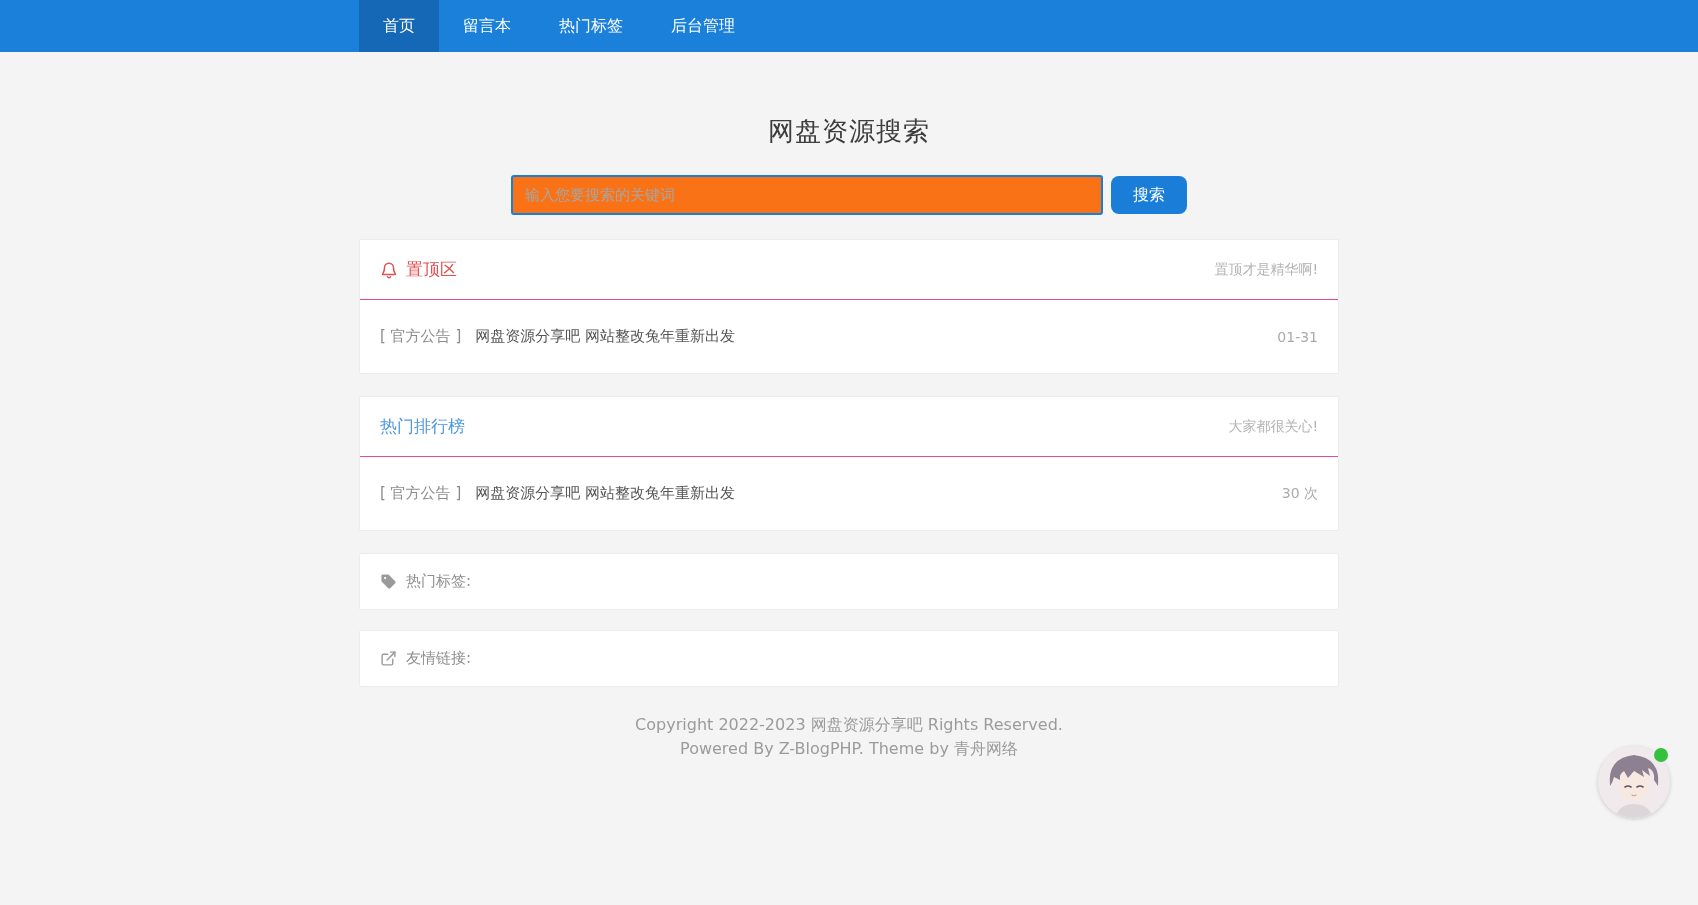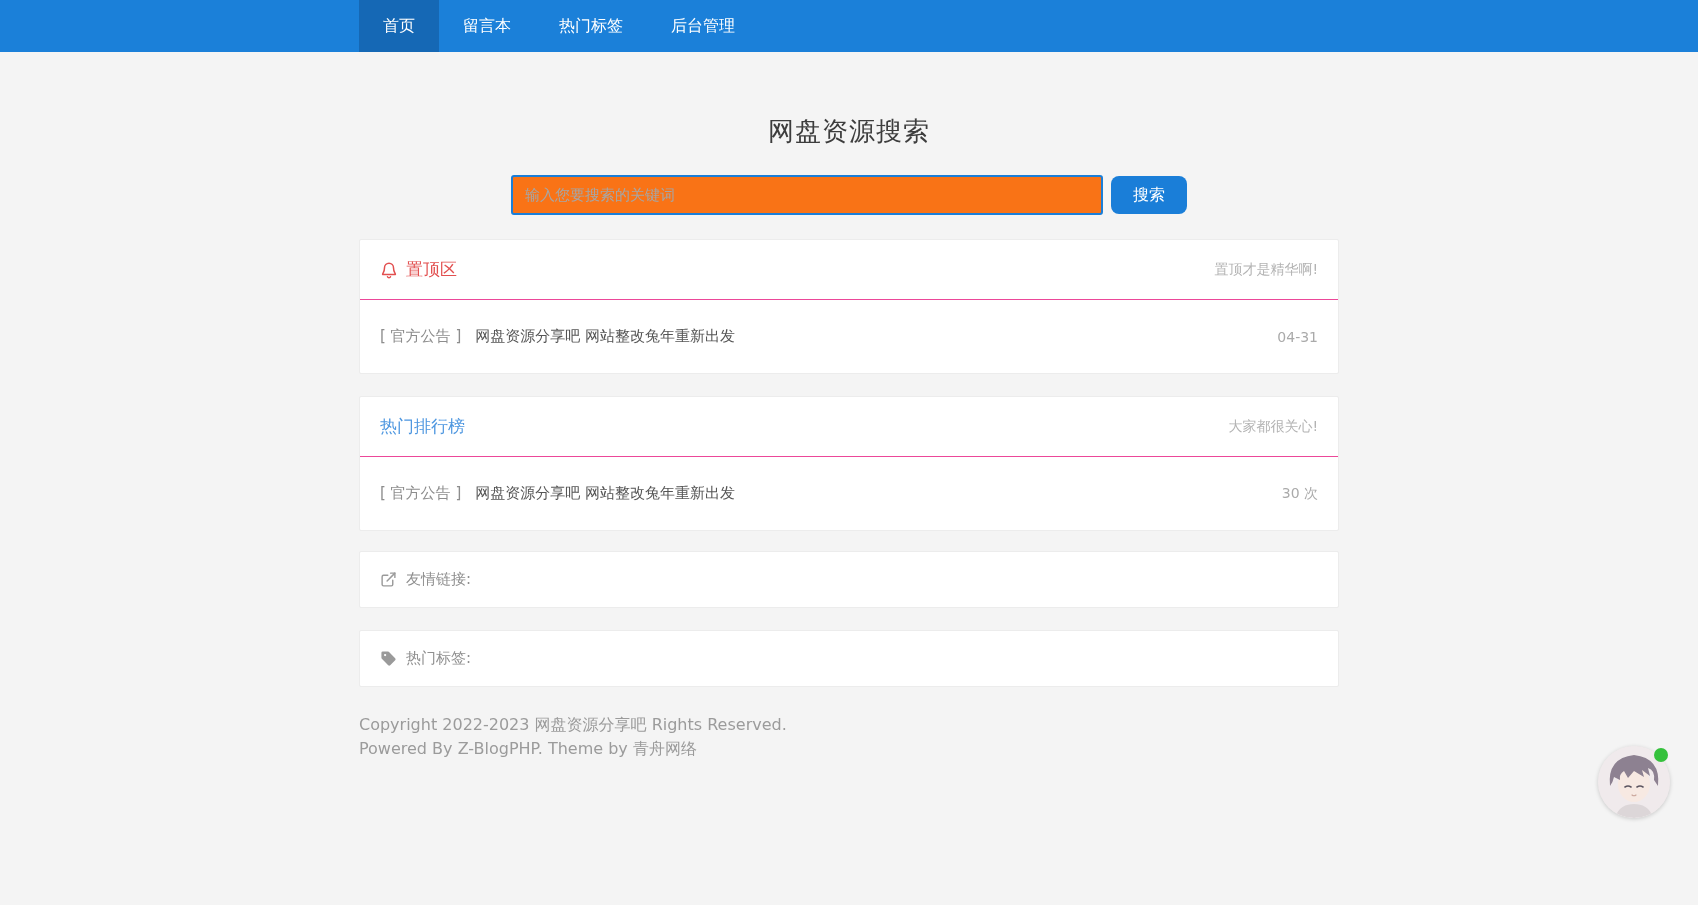--- a/index.html
+++ b/index.html
@@ -64,21 +64,21 @@
   .row-category{color:#8d8d8d;margin-right:14px;white-space:nowrap;}
   .row-title{color:#555;text-decoration:none;cursor:pointer;}
   .row-meta{margin-left:auto;color:#aaa;font-size:14px;white-space:nowrap;}
   .card-empty{height:40px;border-top:1px solid #f1f1f1;}
   .bar-card{
     display:flex;align-items:center;gap:9px;
     padding:18px 20px;color:#8f8f8f;font-size:15px;
   }
   .icon-gray{width:17px;height:17px;color:#9a9a9a;flex:0 0 auto;}
   
-  .footer{margin-top:26px;text-align:left;color:#9b9b9b;font-size:16px;line-height:24px;padding-bottom:12px;}
+  .footer{margin-top:26px;text-align:center;color:#9b9b9b;font-size:16px;line-height:24px;padding-bottom:12px;}
   
   .chat-widget{
     position:fixed;right:28px;bottom:87px;width:72px;height:72px;cursor:pointer;
   }
   .chat-avatar{
     width:72px;height:72px;border-radius:50%;overflow:hidden;display:block;
     box-shadow:0 1px 4px rgba(0,0,0,.18);background:#efe9ea;
   }
   .status-dot{
     position:absolute;top:2px;right:2px;width:14px;height:14px;border-radius:50%;
@@ -113,52 +113,52 @@
           <path d="M6 9a6 6 0 1 1 12 0c0 6 2.5 7 2.5 9h-17C3.5 16 6 15 6 9z"></path>
           <path d="M10 21a2.2 2.2 0 0 0 4 0"></path>
         </svg>
         <span>置顶区</span>
       </span>
       <span class="header-sub">置顶才是精华啊!</span>
     </div>
     <div class="card-row">
       <span class="row-category">[ 官方公告 ]</span>
       <a class="row-title">网盘资源分享吧 网站整改兔年重新出发</a>
-      <span class="row-meta">04-31</span>
+      <span class="row-meta">01-31</span>
     </div>
   </section>
 
 
   <section class="card mt-22">
     <div class="card-header">
       <a class="header-title blue">热门排行榜</a>
       <span class="header-sub">大家都很关心!</span>
     </div>
     <div class="card-row">
       <span class="row-category">[ 官方公告 ]</span>
       <a class="row-title">网盘资源分享吧 网站整改兔年重新出发</a>
       <span class="row-meta">30 次</span>
     </div>
   </section>
 
+  <section class="card bar-card mt-22">
+    <svg class="icon-gray" viewBox="0 0 24 24" fill="currentColor">
+      <path d="M21.4 11.6l-9-9A2 2 0 0 0 11 2H4a2 2 0 0 0-2 2v7c0 .53.21 1.04.59 1.41l9 9a2 2 0 0 0 2.82 0l7-7a2 2 0 0 0 0-2.81z"></path>
+      <circle cx="7.2" cy="7.2" r="1.6" fill="#fff"></circle>
+    </svg>
+    <span>热门标签:</span>
+  </section>
+
   <section class="card bar-card mt-20">
     <svg class="icon-gray" viewBox="0 0 24 24" fill="none" stroke="currentColor" stroke-width="2" stroke-linecap="round" stroke-linejoin="round">
       <path d="M18 13v6a2 2 0 0 1-2 2H5a2 2 0 0 1-2-2V8a2 2 0 0 1 2-2h6"></path>
       <path d="M15 3h6v6"></path>
       <path d="M10 14L21 3"></path>
     </svg>
     <span>友情链接:</span>
-  </section>
-
-  <section class="card bar-card mt-22">
-    <svg class="icon-gray" viewBox="0 0 24 24" fill="currentColor">
-      <path d="M21.4 11.6l-9-9A2 2 0 0 0 11 2H4a2 2 0 0 0-2 2v7c0 .53.21 1.04.59 1.41l9 9a2 2 0 0 0 2.82 0l7-7a2 2 0 0 0 0-2.81z"></path>
-      <circle cx="7.2" cy="7.2" r="1.6" fill="#fff"></circle>
-    </svg>
-    <span>热门标签:</span>
   </section>
 
   <footer class="footer">
     <div>Copyright 2022-2023 网盘资源分享吧 Rights Reserved.</div>
     <div>Powered By Z-BlogPHP. Theme by 青舟网络</div>
   </footer>
 
 </main>
 
 <div class="chat-widget">

